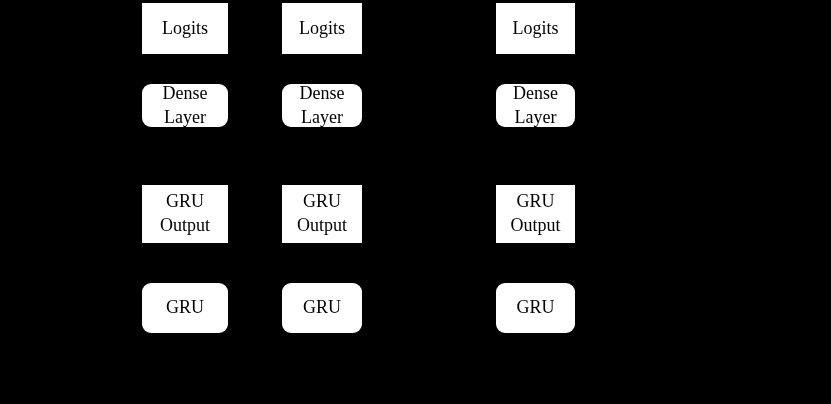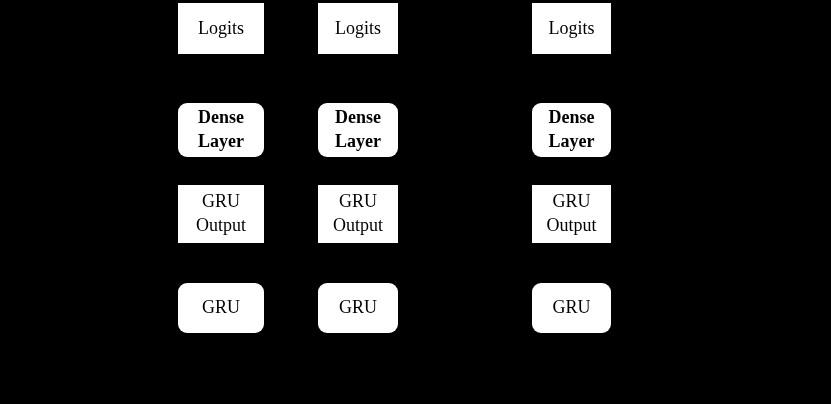--- a/index.html
+++ b/index.html
@@ -9,21 +9,20 @@
   body {
     position: relative;
     width: 831px;
     height: 404px;
     background: var(--background, #000000);
     overflow: hidden;
   }
   .canvas {
     position: absolute;
     inset: 0;
-    margin-left: 36px;
   }
   .box {
     position: absolute;
     background: var(--box_fill, #ffffff);
     color: var(--box_text, #000000);
     font-family: "Liberation Serif", serif;
     font-size: 18px;
     line-height: 1.32;
     display: flex;
     align-items: center;
@@ -35,21 +34,21 @@
   .rounded { border-radius: 9px; }
   .sharp   { border-radius: 0; }
 
   
   .col-1 { left: 142px; width: 86px; }
   .col-2 { left: 282px; width: 80px; }
   .col-3 { left: 496px; width: 79px; }
 
   
   .row-1 { top: 3px;   height: 51px; }
-  .row-2 { top: 103px;  height: 54px; font-weight: bold; }
+  .row-2 { top: 84px;  height: 43px; }
   .row-3 { top: 185px; height: 58px; }
   .row-4 { top: 283px; height: 50px; }
 </style>
 </head>
 <body>
 
 <div class="canvas">
 
   <div class="box col-1 row-1 sharp">Logits</div>
   <div class="box col-1 row-2 rounded">Dense

